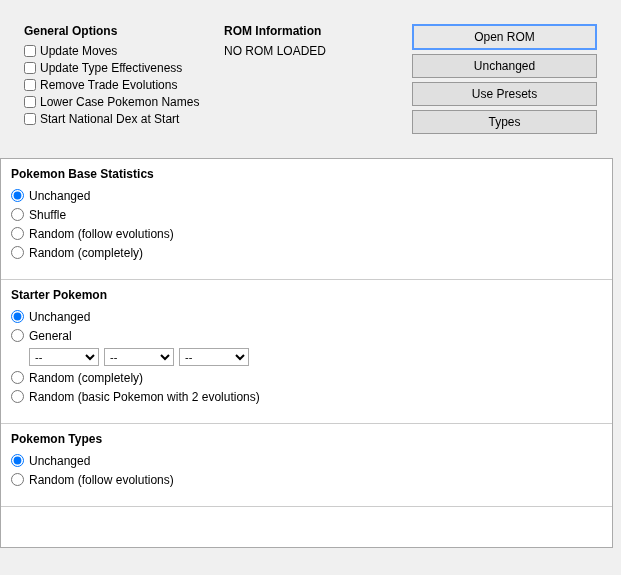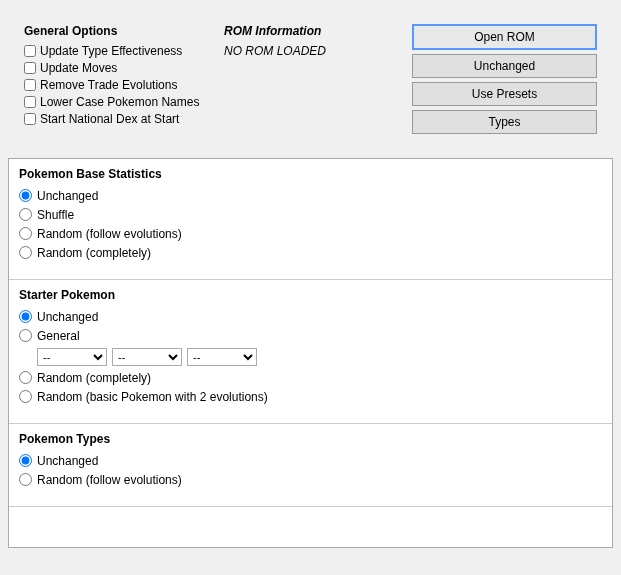--- a/index.html
+++ b/index.html
@@ -36,21 +36,20 @@
       margin-bottom: 3px;
     }
 
     .checkbox-item input[type="checkbox"] {
       width: 12px;
       height: 12px;
     }
 
     .rom-info {
       flex: 0 0 160px;
-      font-style: italic;
     }
 
     .rom-info h3 {
       font-weight: bold;
       font-size: 12px;
       margin-bottom: 6px;
     }
 
     .rom-status {
       font-size: 12px;
@@ -74,21 +73,21 @@
       border: 1px solid #999;
       text-align: center;
     }
 
     .btn-open {
       border: 2px solid #5599ff;
       background: #e8e8e8;
     }
 
     .main-scroll-area {
-      margin: 0 8px 8px 8px;
+      margin: 0 8px 8px 0;
       border: 1px solid #aaa;
       background: #fff;
       height: 390px;
       overflow-y: scroll;
       overflow-x: hidden;
     }
 
     .section-block {
       border-bottom: 1px solid #ccc;
       padding: 8px 10px 14px 10px;
@@ -143,25 +142,25 @@
   </style>
 </head>
 <body>
 
 <div class="top-section">
   <div class="general-options">
     <h3>General Options</h3>
     <div id="checkboxes-container">
         <div class="checkbox-item">
           <input type="checkbox" style="">
+          <label>Update Moves</label>
+        </div>
+        <div class="checkbox-item">
+          <input type="checkbox" style="">
           <label>Update Type Effectiveness</label>
-        </div>
-        <div class="checkbox-item">
-          <input type="checkbox" style="">
-          <label>Update Moves</label>
         </div>
         <div class="checkbox-item">
           <input type="checkbox" style="">
           <label>Remove Trade Evolutions</label>
         </div>
         <div class="checkbox-item">
           <input type="checkbox" style="">
           <label>Lower Case Pokemon Names</label>
         </div>
         <div class="checkbox-item">

